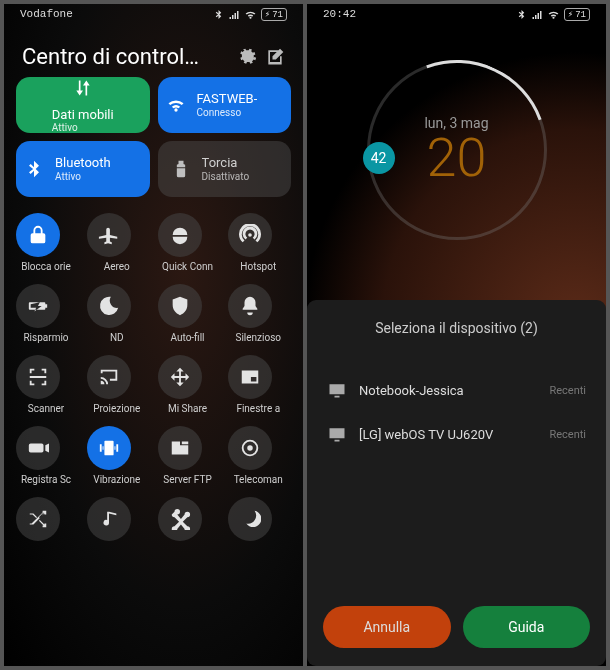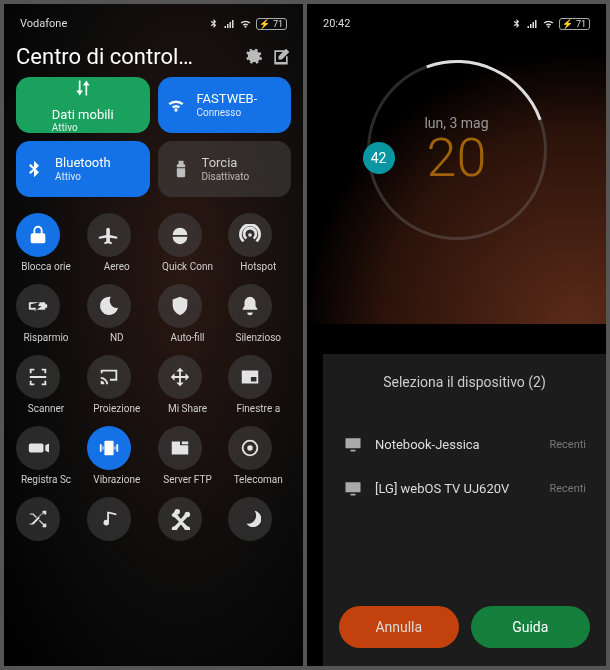--- a/index.html
+++ b/index.html
@@ -13,29 +13,29 @@
     flex: 1;
     background: radial-gradient(ellipse at 60% 40%, #2b1812 0%, #0b0b0b 60%, #000 100%);
     border-radius: 0;
     overflow: hidden;
     position: relative;
     color: #fff;
     display: flex; flex-direction: column;
   }
   .status-bar {
     height: 26px;
-    display: flex; align-items: flex-end; justify-content: space-between;
+    display: flex; align-items: flex-start; justify-content: space-between;
     padding: 4px 16px 0;
-    font-size: 11px; color: #ddd;
+    font-size: 11px; color: #ddd; font-family: Liberation Mono, monospace;
   }
   .status-right { display: flex; align-items: center; gap: 4px; }
 
   
   .cc-header {
-    padding: 14px 12px 8px;
+    padding: 14px 18px 8px;
     display: flex; align-items: center; gap: 8px;
   }
   .cc-title { font-size: 22px; flex: 1; white-space: nowrap; overflow: hidden; text-overflow: ellipsis; }
   .hdr-icon {
     width: 20px; height: 20px;
     display: inline-flex; align-items: center; justify-content: center;
     color: #bbb;
   }
   .tile-grid {
     display: grid; grid-template-columns: 1fr 1fr; gap: 8px;
@@ -105,26 +105,26 @@
     position:absolute; left:-4px; top:82px;
     width:32px; height:32px; border-radius:50%;
     background:#0d94a0; background:#0aa0a0; background:#0b94a0;
     background:#0b94a0;
     display:flex; align-items:center; justify-content:center;
     font-size:14px; color:#ffffff;
   }
   .sec-badge{ background:#0a96a3; }
 
   .cast-panel {
-    position:absolute; bottom:0; left:16px; right:0;
+    position:absolute; bottom:0; left:0; right:0;
     background:#1c1c1c;
     padding: 20px 16px 18px;
     border-top-left-radius: 0; border-top-right-radius:0;
-    height: 312px;
-    display:flex; flex-direction:column;
+    height: 366px;
+    display:flex; flex-direction:column;border-radius:9px;
   }
   .cast-title { text-align:center; font-size:14px; color:#ccc; margin-bottom:22px; }
   .cast-list{ flex:1; margin-top:10px;}
   .cast-item {
     display:flex; align-items:center; gap:12px;
     padding: 12px 4px;
     font-size: 13px; color:#ddd;
   }
   .cast-item .dev-icon{ width:20px; display:flex; justify-content:center; color:#aaa;}
   .cast-item .dev-name{ flex:1; }

